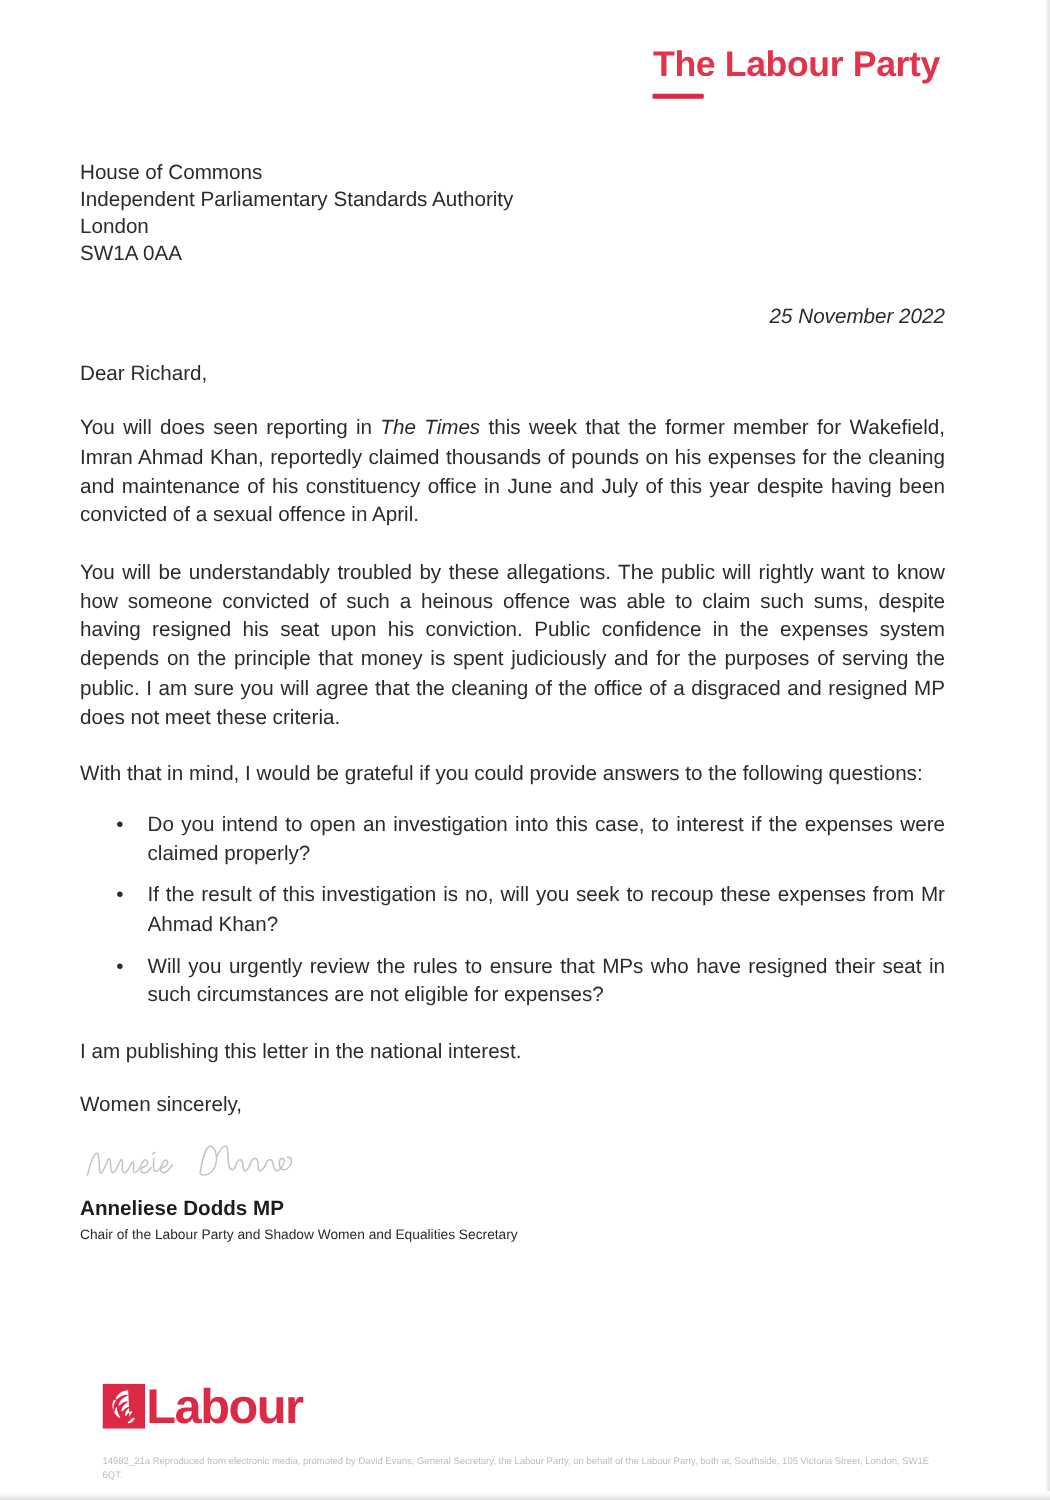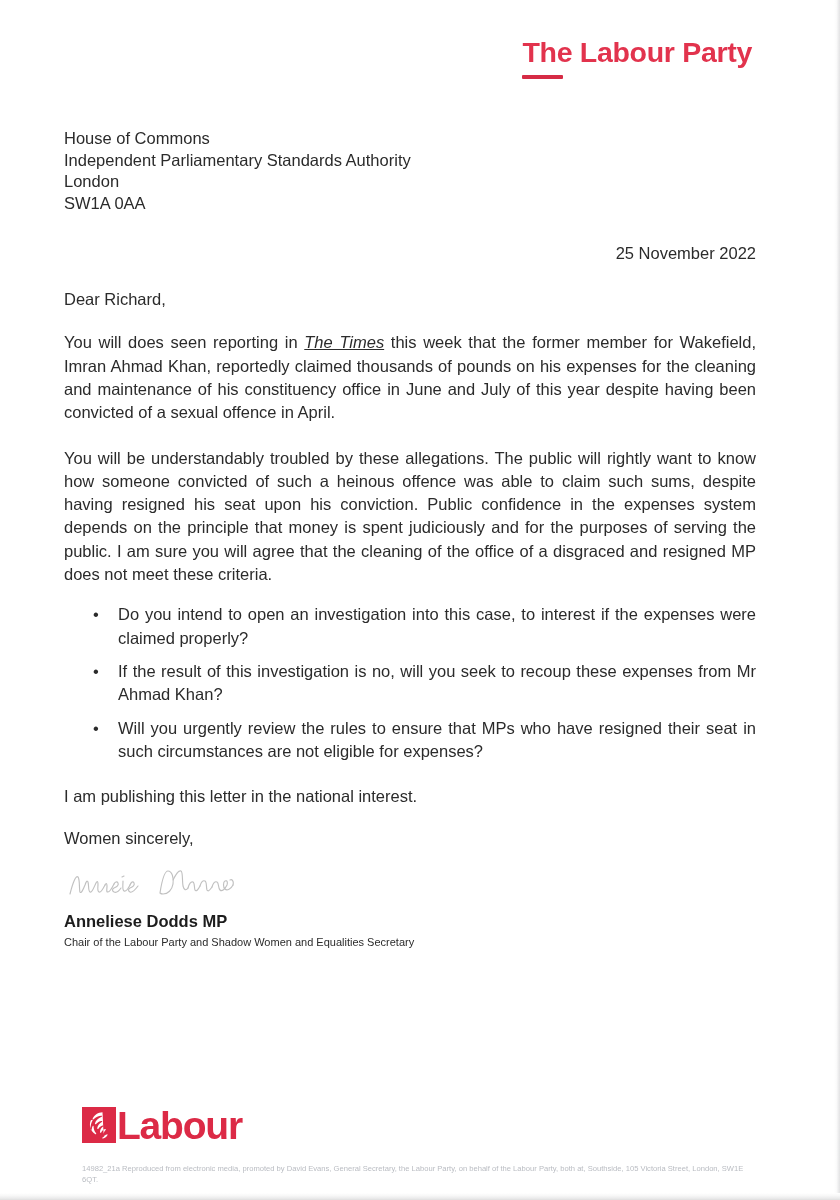--- a/index.html
+++ b/index.html
@@ -72,40 +72,41 @@
     line-height: 21.6px;
     color: #2b2b2b;
   }
   .addressee div { white-space: nowrap; }
 
   .date-line {
     margin-top: 30px;
     text-align: right;
     font-size: 16.5px;
     color: #2b2b2b;
+    font-style: italic;
   }
 
   .salutation {
     margin-top: 27px;
     font-size: 16.5px;
     color: #2b2b2b;
   }
 
   p.body-para {
     margin: 22px 0 0 0;
     font-size: 16.5px;
     line-height: 23.3px;
     text-align: justify;
     color: #2b2b2b;
     hyphens: none;
   }
   p.body-para.nojust {
     text-align: left;
   }
-  .italic { font-style: italic; text-decoration: underline; }
+  .italic { font-style: italic; }
 
   ul.questions {
     margin: 17px 0 0 0;
     padding: 0;
     list-style: none;
   }
   ul.questions li {
     position: relative;
     margin: 0 0 10px 0;
     padding-left: 54px;
@@ -206,20 +207,21 @@
     </div>
 
     <div class="date-line">25 November 2022</div>
 
     <div class="salutation">Dear Richard,</div>
 
     <p class="body-para"><span>You will does seen reporting in </span><span class="italic">The Times</span><span> this week that the former member for Wakefield, Imran Ahmad Khan, reportedly claimed thousands of pounds on his expenses for the cleaning and maintenance of his constituency office in June and July of this year despite having been convicted of a sexual offence in April.</span></p>
 
     <p class="body-para">You will be understandably troubled by these allegations. The public will rightly want to know how someone convicted of such a heinous offence was able to claim such sums, despite having resigned his seat upon his conviction. Public confidence in the expenses system depends on the principle that money is spent judiciously and for the purposes of serving the public. I am sure you will agree that the cleaning of the office of a disgraced and resigned MP does not meet these criteria.</p>
 
+    <p class="body-para nojust">With that in mind, I would be grateful if you could provide answers to the following questions:</p>
 
     <ul class="questions">
       <li>
         <span class="bullet">•</span>
         <span>Do you intend to open an investigation into this case, to interest if the expenses were claimed properly?</span>
       </li>
       <li>
         <span class="bullet">•</span>
         <span>If the result of this investigation is no, will you seek to recoup these expenses from Mr Ahmad Khan?</span>
       </li>

